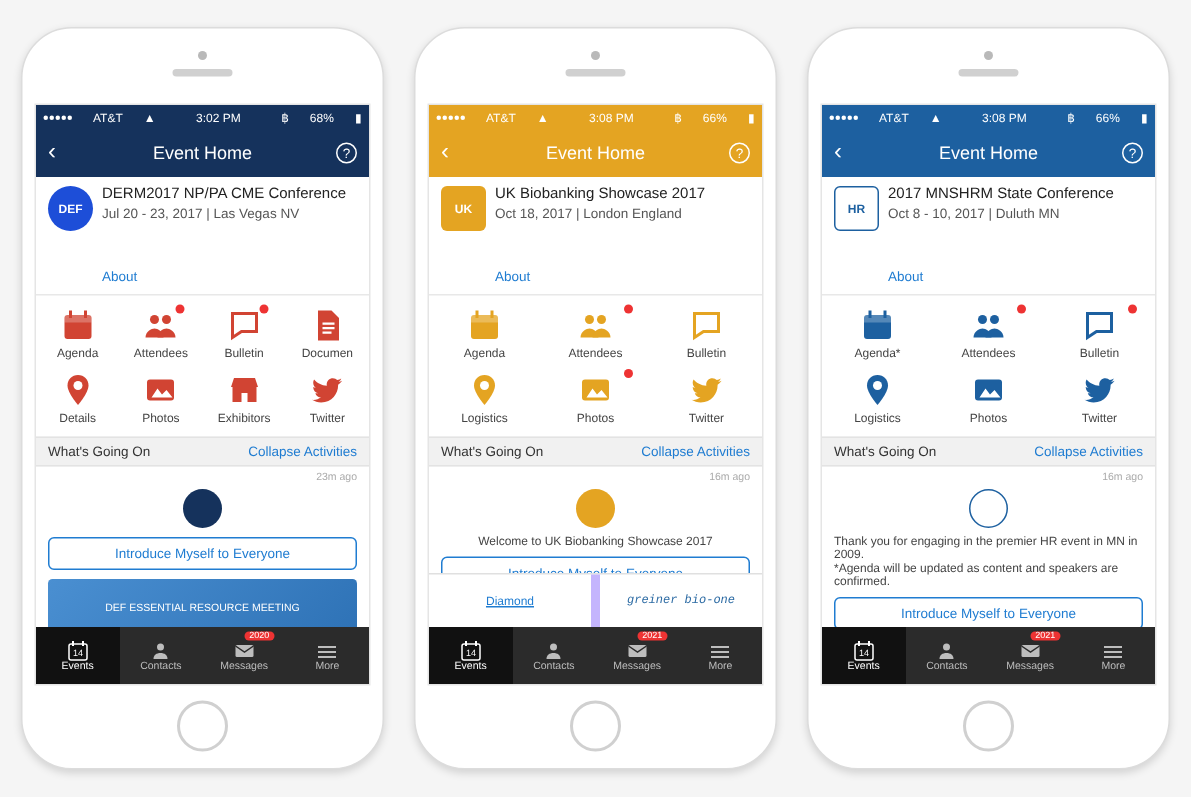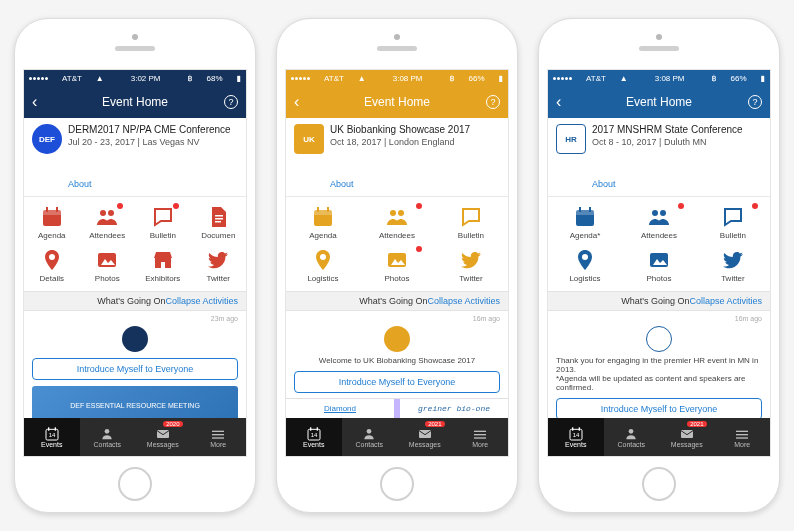--- a/index.html
+++ b/index.html
@@ -78,33 +78,33 @@
     padding:4px 0; font-size:8px; color:#444; position:relative;
   }
   .gwide .gcell { width:33.33%; }
   .gcell .icon { width:24px; height:24px; margin-bottom:2px; position:relative; }
   .badge {
     position:absolute; top:2px; right:12px; width:6px; height:6px;
     background:#e33; border-radius:50%;
   }
   
   .wgo {
-    background:#f1f1f1; display:flex; justify-content:flex-end; align-items:center;
+    background:#f1f1f1; display:flex; justify-content:space-between; align-items:center;
     padding:4px 8px; font-size:9px; color:#333; border-top:1px solid #e3e3e3; border-bottom:1px solid #e3e3e3;
   }
   .wgo .collapse { color:#1f7cd1; }
   .feed { flex:1; overflow:hidden; padding:4px 8px; font-size:8px; color:#444; text-align:center; }
   .feed .time { text-align:right; color:#aaa; font-size:7px; }
   .feed .flogo { width:26px; height:26px; border-radius:50%; margin:4px auto; }
   .intro {
     margin:6px 0; border:1px solid #1f7cd1; color:#1f7cd1; border-radius:4px;
     padding:5px 0; font-size:9px; font-weight:500;
   }
   .banner { height:38px; border-radius:3px; margin-top:2px; }
-  .sponsor { display:flex; height:20px; border-top:1px solid #e0e0e0; }
+  .sponsor { display:flex; height:36px; border-top:1px solid #e0e0e0; }
   .sponsor > div { flex:1; display:flex; align-items:center; justify-content:center; font-size:8px; color:#1f7cd1; }
   .sponsor > div:last-child { border-left:6px solid #c4b5fd; color:#2b6aa3; font-style:italic;font-family:Liberation Mono, monospace; }
   
   .tabs {
     height:38px; background:#2b2b2b; display:flex;
   }
   .tabs .tab {
     flex:1; display:flex; flex-direction:column; align-items:center; justify-content:center;
     color:#bdbdbd; font-size:7px; position:relative;
   }
@@ -539,21 +539,21 @@
           <span>Twitter</span>
         </div>
       </div>
       <div class="wgo">
         <span>What's Going On</span>
         <span class="collapse">Collapse Activities</span>
       </div>
       <div class="feed">
         <div class="time">16m ago</div>
         <div class="flogo" style="background:#fff;border:1px solid #1d60a0"></div>
-        <div style="white-space:pre-line;text-align:left">Thank you for engaging in the premier HR event in MN in 2013.
+        <div style="white-space:pre-line;text-align:left">Thank you for engaging in the premier HR event in MN in 2009.
 *Agenda will be updated as content and speakers are confirmed.</div>
         <div class="intro">Introduce Myself to Everyone</div>
         <div class="banner" style="background:linear-gradient(#e8eef5,#d6e3f1);color:#fff;font-size:7px;display:flex;align-items:center;justify-content:center;padding:0 4px">Superior HR — CHARTING THE COURSE</div>
       </div>
       <div class="tabs">
         <div class="tab active">
           <div class="ticon">
             <svg viewBox="0 0 24 24">
               <rect x="3" y="5" width="18" height="16" rx="2" fill="none" stroke="#fff" stroke-width="1.5"></rect>
               <rect x="6" y="2" width="2" height="5" fill="#fff"></rect>

